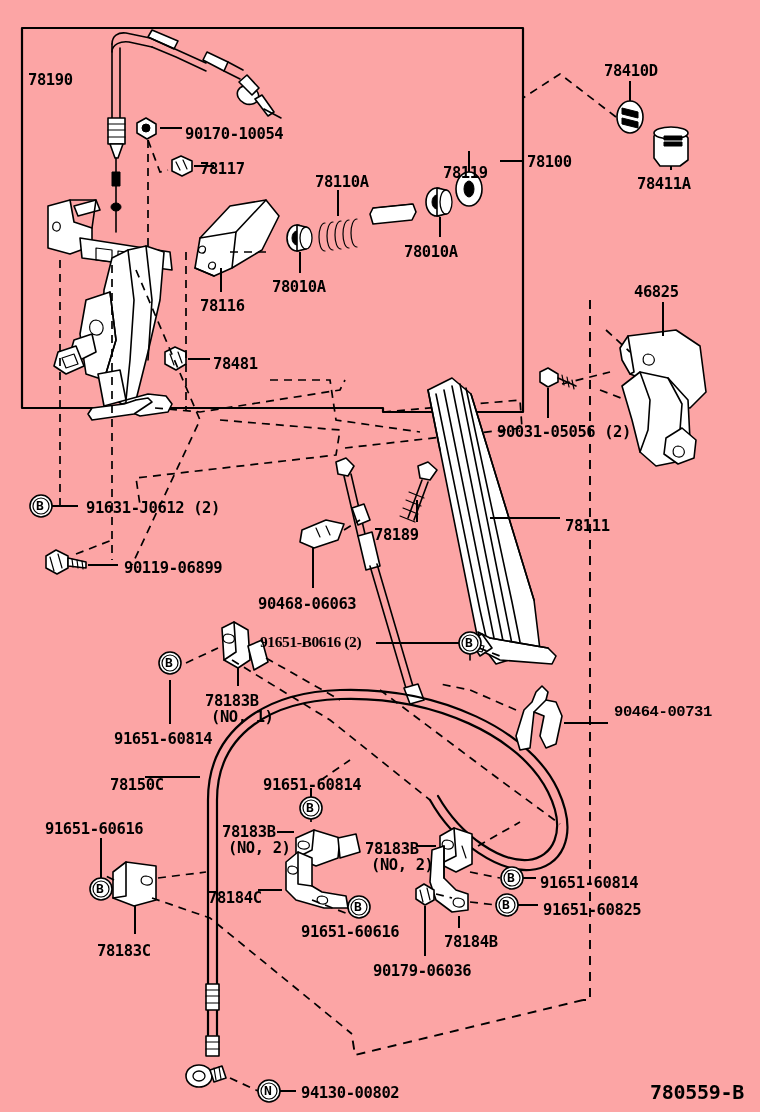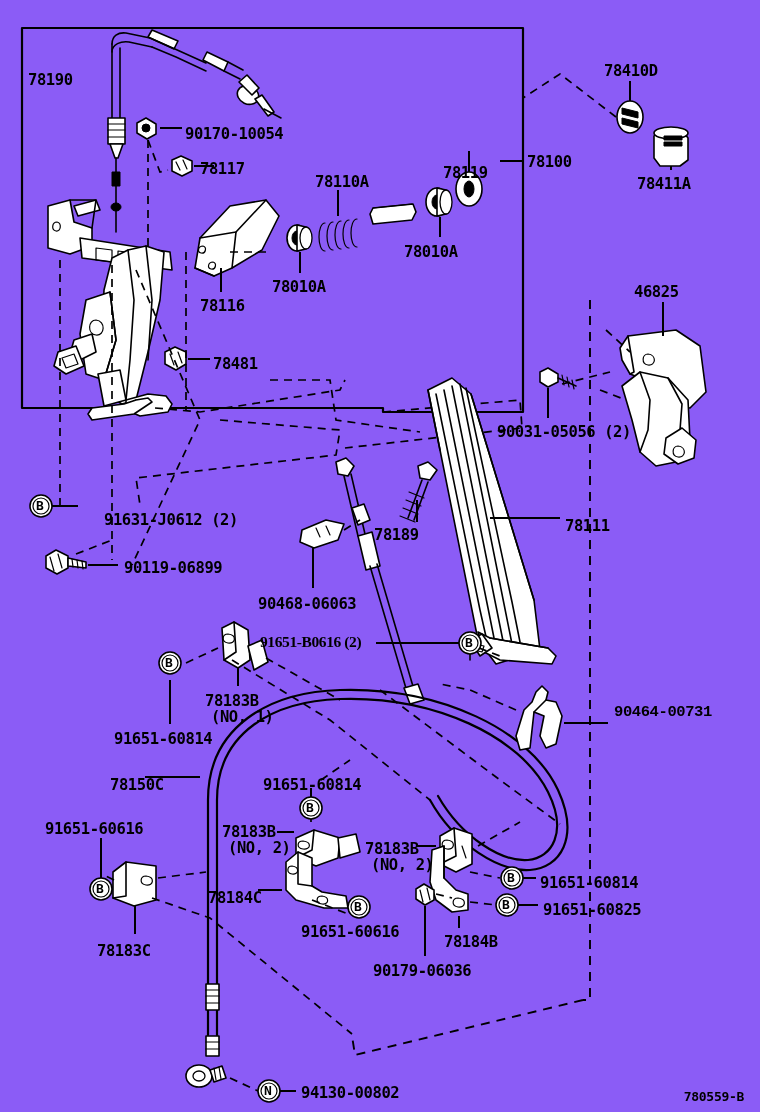--- a/index.html
+++ b/index.html
@@ -4,21 +4,21 @@
 <style>
   html, body {
     margin: 0;
     padding: 0;
     background: #ffffff;
   }
   #sheet {
     position: relative;
     width: 760px;
     height: 1112px;
-    background: #8b5cf6;
+    background: #fca5a5;
     font-family: "DejaVu Sans Mono", "Liberation Mono", monospace;
     overflow: hidden;
   }
   #art {
     position: absolute;
     left: 0; top: 0;
     width: 760px;
     height: 1112px;
   }
   .lbl {
@@ -31,21 +31,21 @@
     white-space: pre;
     line-height: 16px;
     user-select: none;
   }
   .figno {
     position: absolute;
     right: 16px;
     bottom: 8px;
     font-family: "DejaVu Sans Mono", "Liberation Mono", monospace;
     font-weight: bold;
-    font-size: 13px;
+    font-size: 20px;
     letter-spacing: -0.3px;
     color: #000;
   }
 </style>
 </head>
 <body>
 
 <div id="sheet">
 
   <svg id="art" viewBox="0 0 760 1112" xmlns="http://www.w3.org/2000/svg">
@@ -442,21 +442,21 @@
   <div class="lbl" style="left:443px; top:133px;margin-top:32px;">78119</div>
   <div class="lbl" style="left:527px; top:154px;">78100</div>
   <div class="lbl" style="left:604px; top:63px;">78410D</div>
   <div class="lbl" style="left:637px; top:176px;">78411A</div>
   <div class="lbl" style="left:404px; top:244px;">78010A</div>
   <div class="lbl" style="left:272px; top:279px;">78010A</div>
   <div class="lbl" style="left:200px; top:298px;">78116</div>
   <div class="lbl" style="left:634px; top:284px;">46825</div>
   <div class="lbl" style="left:213px; top:356px;">78481</div>
   <div class="lbl" style="left:497px; top:424px;">90031-05056 (2)</div>
-  <div class="lbl" style="left:104px;  top:500px;margin-top:12px;">91631-J0612 (2)</div>
+  <div class="lbl" style="left:86px;  top:500px;">91631-J0612 (2)</div>
   <div class="lbl" style="left:565px; top:518px;">78111</div>
   <div class="lbl" style="left:374px; top:527px;">78189</div>
   <div class="lbl" style="left:124px; top:560px;">90119-06899</div>
   <div class="lbl" style="left:258px; top:596px;">90468-06063</div>
   <div class="lbl" style="left:260px; top:634px;font-family:Liberation Serif, serif;">91651-B0616 (2)</div>
   <div class="lbl" style="left:205px; top:693px;">78183B</div>
   <div class="lbl" style="left:211px; top:709px;">(NO, 1)</div>
   <div class="lbl" style="left:114px; top:731px;">91651-60814</div>
   <div class="lbl" style="left:614px; top:704px;font-family:Liberation Mono, monospace;">90464-00731</div>
   <div class="lbl" style="left:110px; top:777px;">78150C</div>

